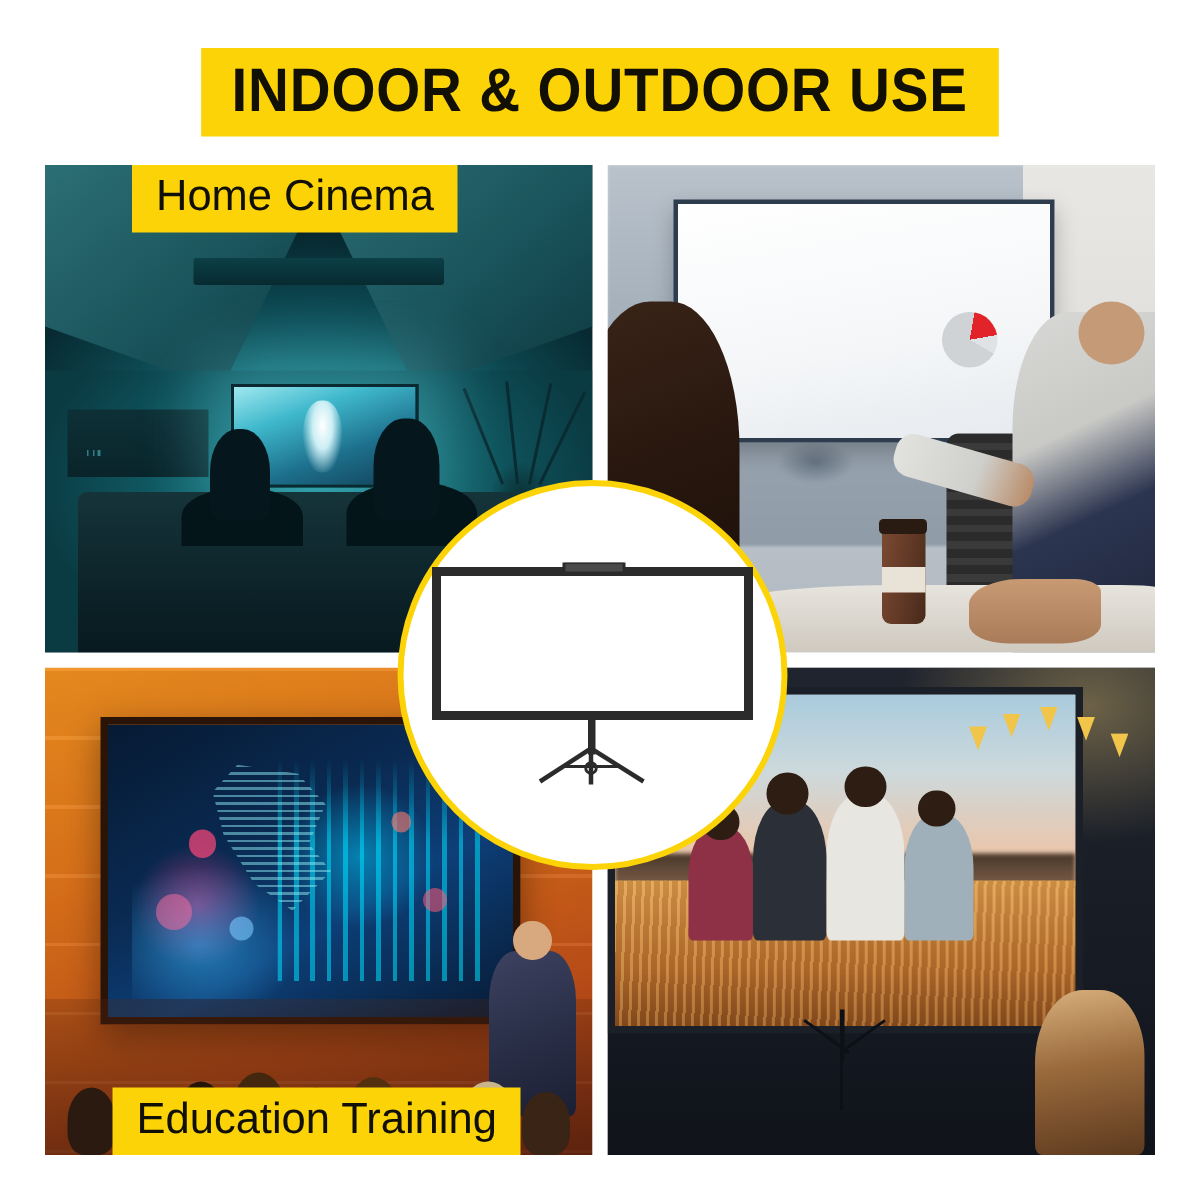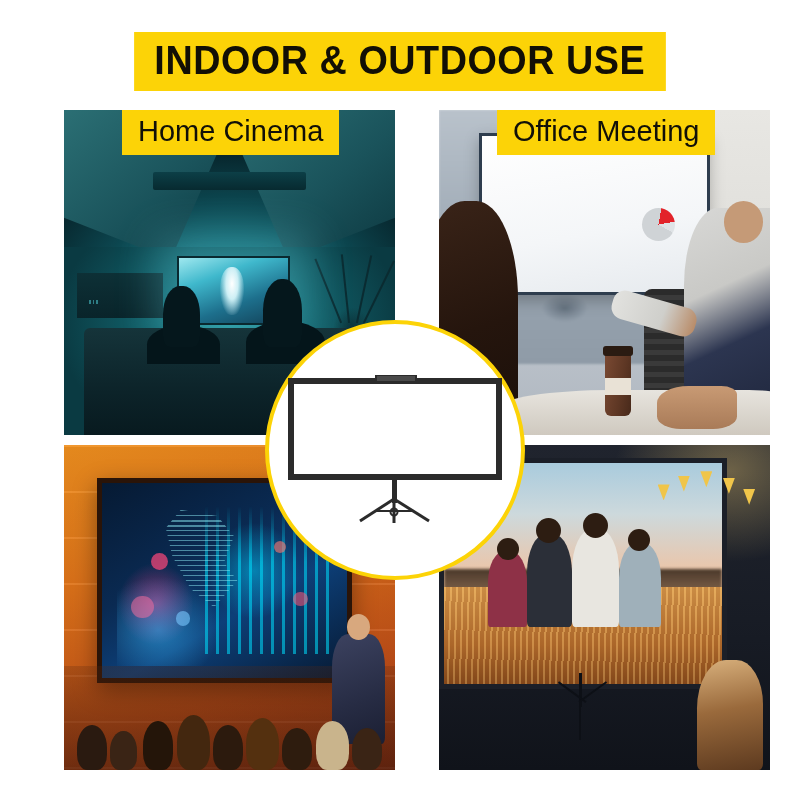--- a/index.html
+++ b/index.html
@@ -47,21 +47,20 @@
     height: 660px;
     display: grid;
     grid-template-columns: 1fr 1fr;
     grid-template-rows: 1fr 1fr;
     column-gap: 10px;
     row-gap: 10px;
   }
   .cell {
     position: relative;
     overflow: hidden;
-    margin-left: 34px;
   }
   .photo {
     position: absolute;
     inset: 0;
     overflow: hidden;
   }
 
   
   .chip {
     position: absolute;
@@ -401,21 +400,20 @@
       </div>
       <div class="chair"></div>
       <div class="man"></div>
       <div class="man-head"></div>
       <div class="arm"></div>
       <div class="person-fg"></div>
       <div class="table"></div>
       <div class="hand"></div>
       <div class="cup"></div>
     </div>
-    <div class="chip top-right-chip">Office Meeting</div>
   </div>
 
   <div class="cell">
     <div class="photo edu">
       <div class="panel-lines"></div>
       <div class="screen">
         <div class="glow-left"></div>
         <div class="bars"></div>
         <div class="map"></div>
         <div class="dot" style="left:20%; top:36%; width:7%; padding-bottom:7%; background:rgba(240,70,120,0.75);"></div>
@@ -429,20 +427,21 @@
       <div class="head" style="left:4%;  width:9%;  height:14%; background:#2a1a10;"></div>
       <div class="head" style="left:14%; width:8%;  height:12%; background:#3a2415;"></div>
       <div class="head" style="left:24%; width:9%;  height:15%; background:#241509;"></div>
       <div class="head" style="left:34%; width:10%; height:17%; background:#43270f;"></div>
       <div class="head" style="left:45%; width:9%;  height:14%; background:#2c1a0d;"></div>
       <div class="head" style="left:55%; width:10%; height:16%; background:#54300f;"></div>
       <div class="head" style="left:66%; width:9%;  height:13%; background:#2e1c0e;"></div>
       <div class="head" style="left:76%; width:10%; height:15%; background:#c9b48c;"></div>
       <div class="head" style="left:87%; width:9%;  height:13%; background:#3a2415;"></div>
     </div>
+    <div class="chip bot-left-chip">Education Training</div>
   </div>
 
   <div class="cell">
     <div class="photo camp">
       <div class="nightsky"></div>
       <div class="scr">
         <div class="sky"></div>
         <div class="treeline"></div>
         <div class="field"></div>
         <div class="fr" style="left:16%; width:14%; height:34%; background:#8e3147;"></div>

